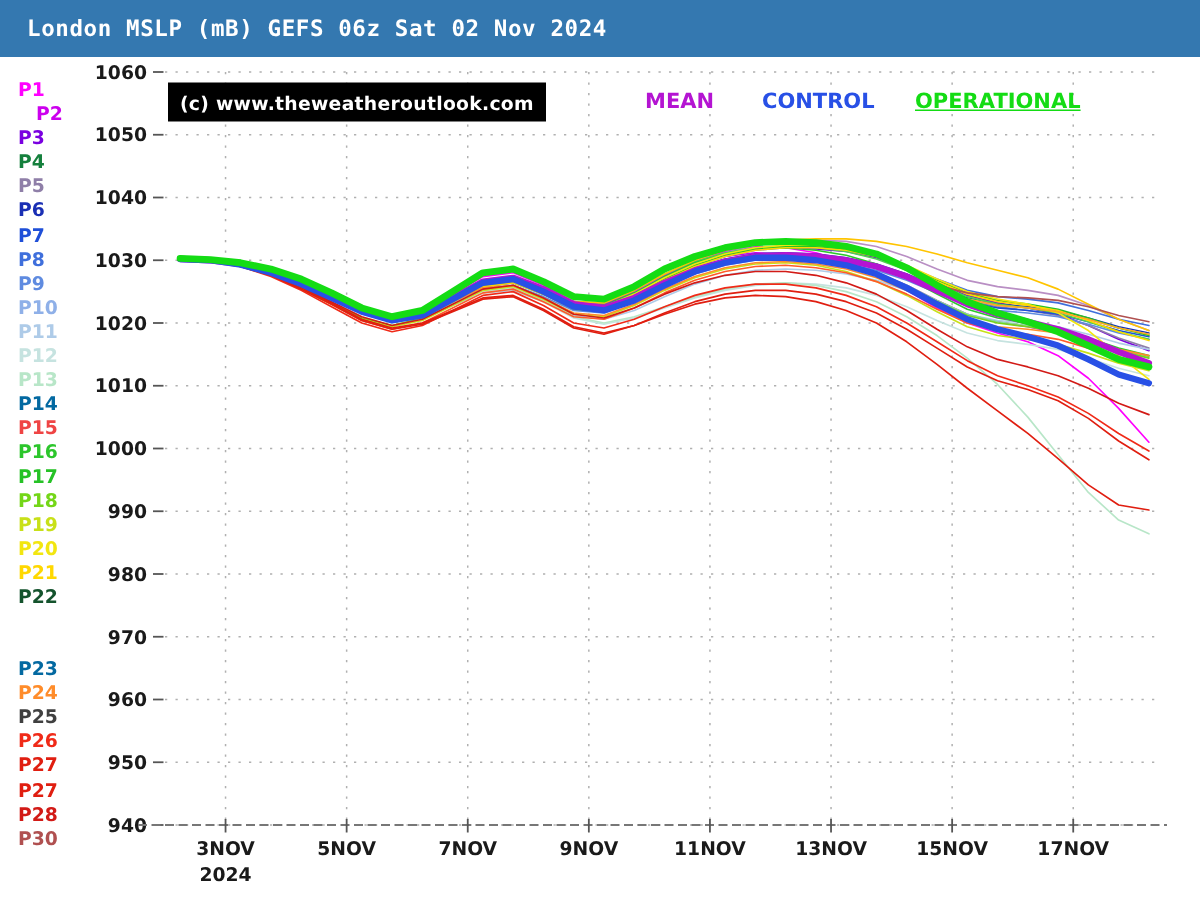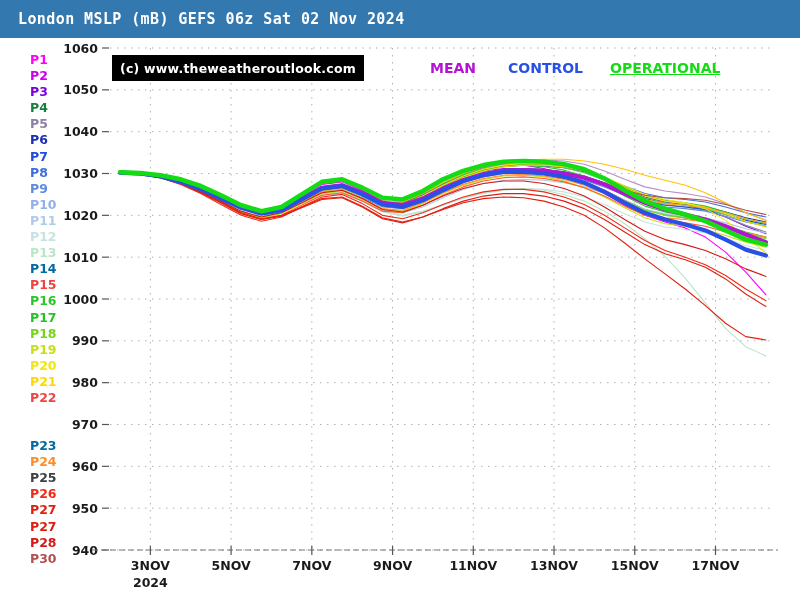--- a/index.html
+++ b/index.html
@@ -17,21 +17,21 @@
   }
   .header-title{
     position:absolute;left:18px;top:10px;
     font-size:15px;font-weight:bold;color:#ffffff;
     letter-spacing:.4px;
     font-family:"DejaVu Sans Mono", monospace;
     white-space:nowrap;
   }
 
   
-  .plegend{position:absolute;left:30px;top:52px;width:52px;}
+  .plegend{position:absolute;left:12px;top:52px;width:52px;}
   .plegend-item{
     font-size:12.5px;font-weight:bold;line-height:16.1px;
     font-family:"DejaVu Sans", sans-serif;
     white-space:nowrap;
   }
 
   
   .plot-wrap{position:absolute;left:0;top:38px;width:800px;height:562px;}
   svg.plot{display:block;width:800px;height:562px;}
 
@@ -68,41 +68,41 @@
 <body>
 
 <div id="app">
 
   <div class="header">
     <div class="header-title">London MSLP (mB) GEFS 06z Sat 02 Nov 2024</div>
   </div>
 
   <div class="plegend">
       <div class="plegend-item" style="color: rgb(255, 0, 255);">P1</div>
-      <div class="plegend-item" style="color: rgb(204, 0, 238);">P2</div>
+      <div class="plegend-item" style="color: rgb(204, 0, 238); margin-left: 12px;">P2</div>
       <div class="plegend-item" style="color: rgb(122, 0, 224);">P3</div>
       <div class="plegend-item" style="color: #15803d;">P4</div>
       <div class="plegend-item" style="color: rgb(143, 127, 168);">P5</div>
       <div class="plegend-item" style="color: rgb(26, 47, 180);">P6</div>
       <div class="plegend-item" style="color: rgb(31, 79, 216);">P7</div>
       <div class="plegend-item" style="color: rgb(63, 111, 220);">P8</div>
       <div class="plegend-item" style="color: rgb(95, 139, 224);">P9</div>
       <div class="plegend-item" style="color: rgb(143, 176, 232);">P10</div>
       <div class="plegend-item" style="color: rgb(174, 203, 232);">P11</div>
       <div class="plegend-item" style="color: rgb(198, 227, 224);">P12</div>
       <div class="plegend-item" style="color: rgb(184, 230, 200);">P13</div>
       <div class="plegend-item" style="color: #0369a1;">P14</div>
       <div class="plegend-item" style="color: #ef4444;">P15</div>
       <div class="plegend-item" style="color: rgb(44, 198, 44);">P16</div>
       <div class="plegend-item" style="color: rgb(38, 194, 38);">P17</div>
       <div class="plegend-item" style="color: rgb(116, 214, 24);">P18</div>
       <div class="plegend-item" style="color: rgb(200, 224, 24);">P19</div>
       <div class="plegend-item" style="color: rgb(242, 230, 16);">P20</div>
       <div class="plegend-item" style="color: rgb(255, 216, 0);">P21</div>
-      <div class="plegend-item" style="color: #ef4444;">P22</div>
+      <div class="plegend-item" style="color: #14532d;">P22</div>
       <div class="plegend-item" style="color: #0369a1; margin-top: 32px;">P23</div>
       <div class="plegend-item" style="color: rgb(255, 140, 42);">P24</div>
       <div class="plegend-item" style="color: #404040;">P25</div>
       <div class="plegend-item" style="color: rgb(240, 42, 24);">P26</div>
       <div class="plegend-item" style="color: rgb(224, 30, 16);">P27</div>
       <div class="plegend-item" style="color: rgb(224, 30, 16);">P27</div>
       <div class="plegend-item" style="color: rgb(210, 26, 22);">P28</div>
       <div class="plegend-item" style="color: rgb(176, 80, 80);">P30</div>
     </div>
 

